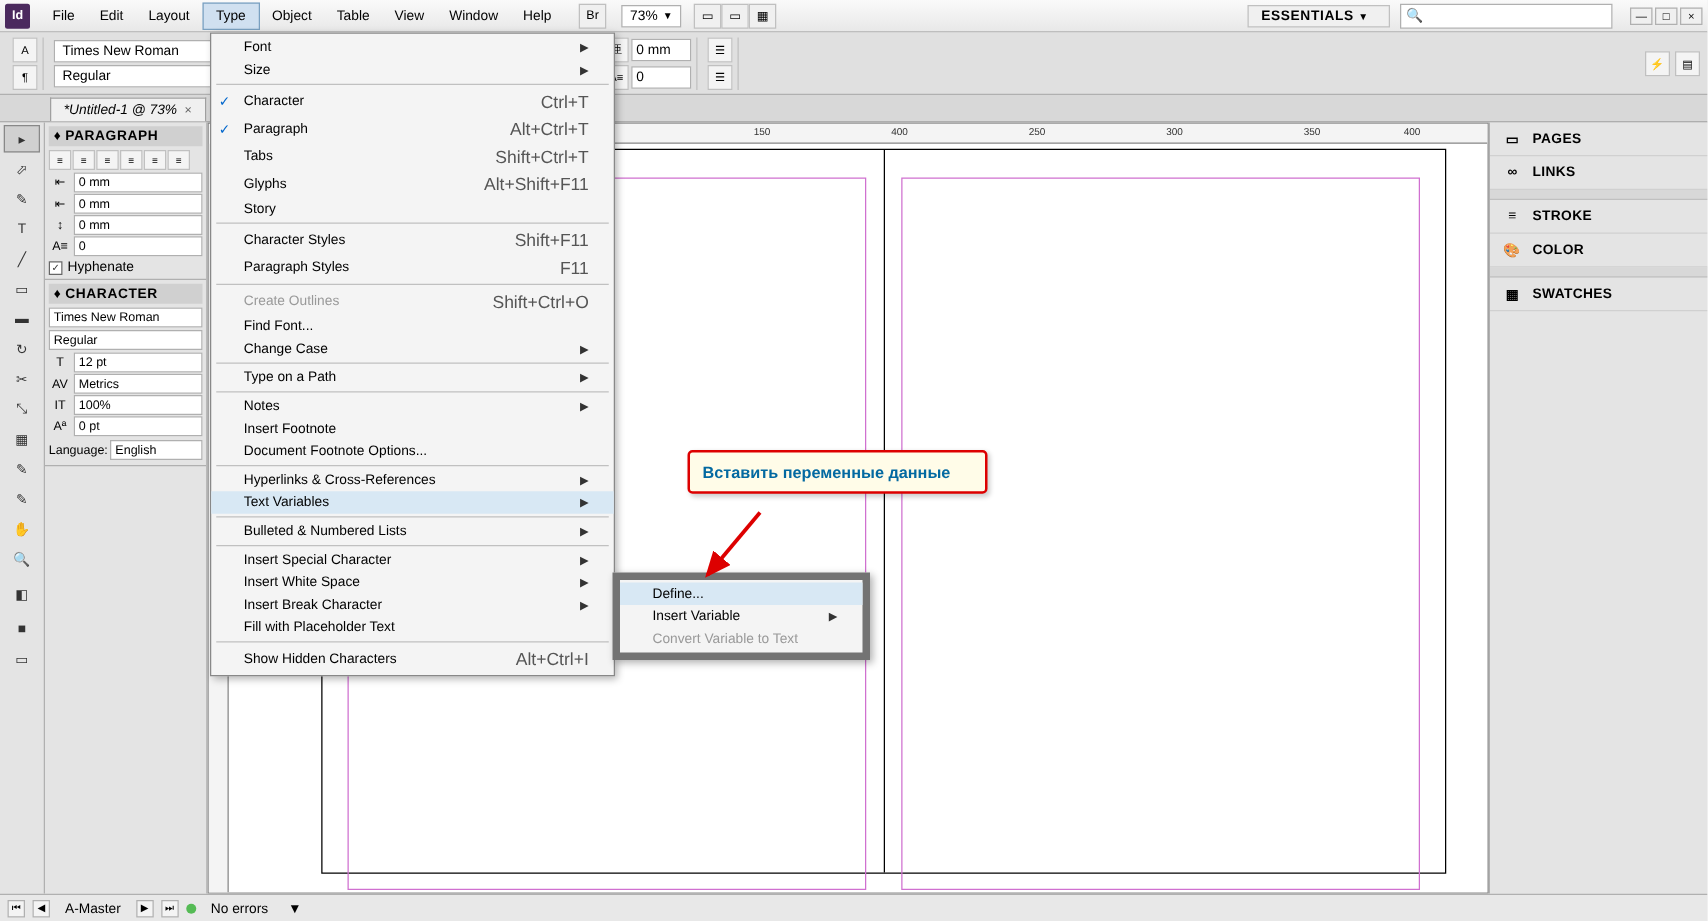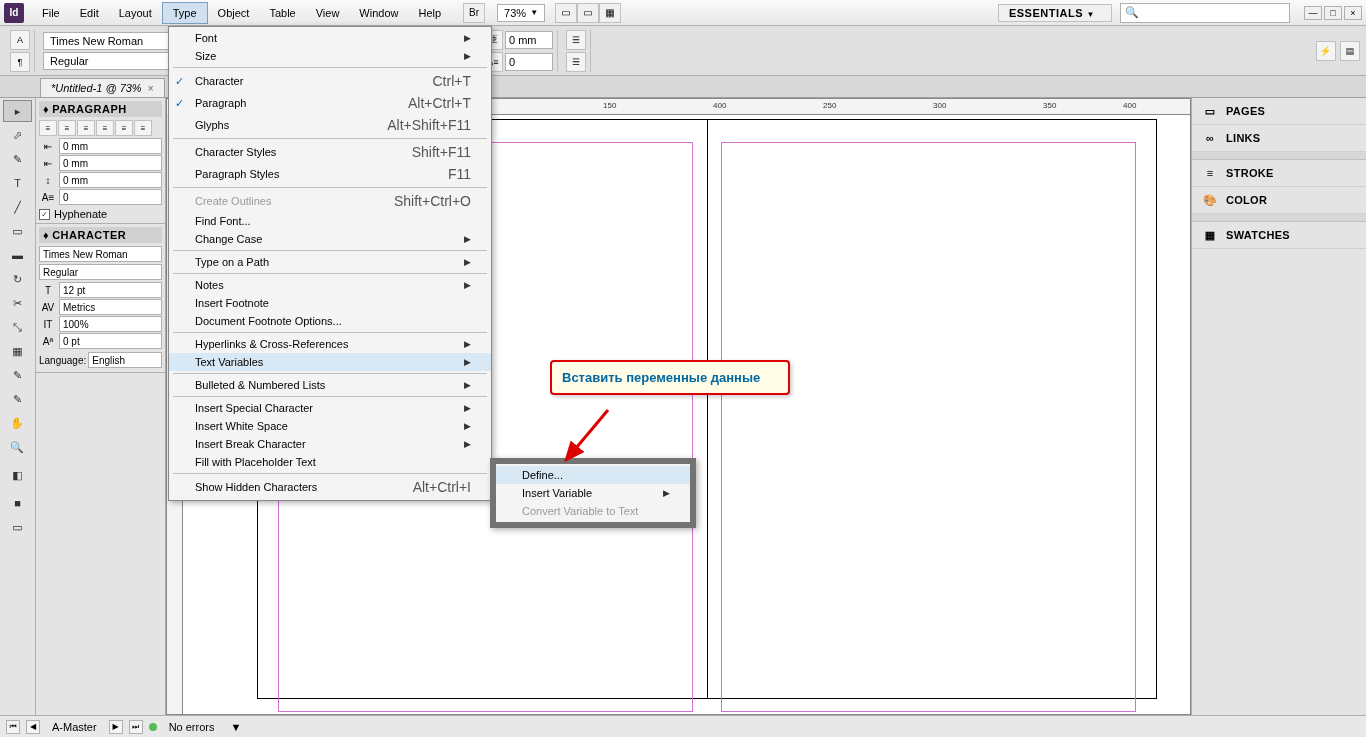--- a/index.html
+++ b/index.html
@@ -327,22 +327,29 @@
       <span class="dd-check">✓</span>
       <span>Character</span>
       <span class="dd-shortcut">Ctrl+T</span>
     </div>
   <div class="dd-item">
       <span class="dd-check">✓</span>
       <span>Paragraph</span>
       <span class="dd-shortcut">Alt+Ctrl+T</span>
     </div>
   <div class="dd-item">
+      <span>Tabs</span>
+      <span class="dd-shortcut">Shift+Ctrl+T</span>
+    </div>
+  <div class="dd-item">
       <span>Glyphs</span>
       <span class="dd-shortcut">Alt+Shift+F11</span>
+    </div>
+  <div class="dd-item">
+      <span>Story</span>
     </div>
   <div class="dd-sep"></div>
   <div class="dd-item">
       <span>Character Styles</span>
       <span class="dd-shortcut">Shift+F11</span>
     </div>
   <div class="dd-item">
       <span>Paragraph Styles</span>
       <span class="dd-shortcut">F11</span>
     </div>

